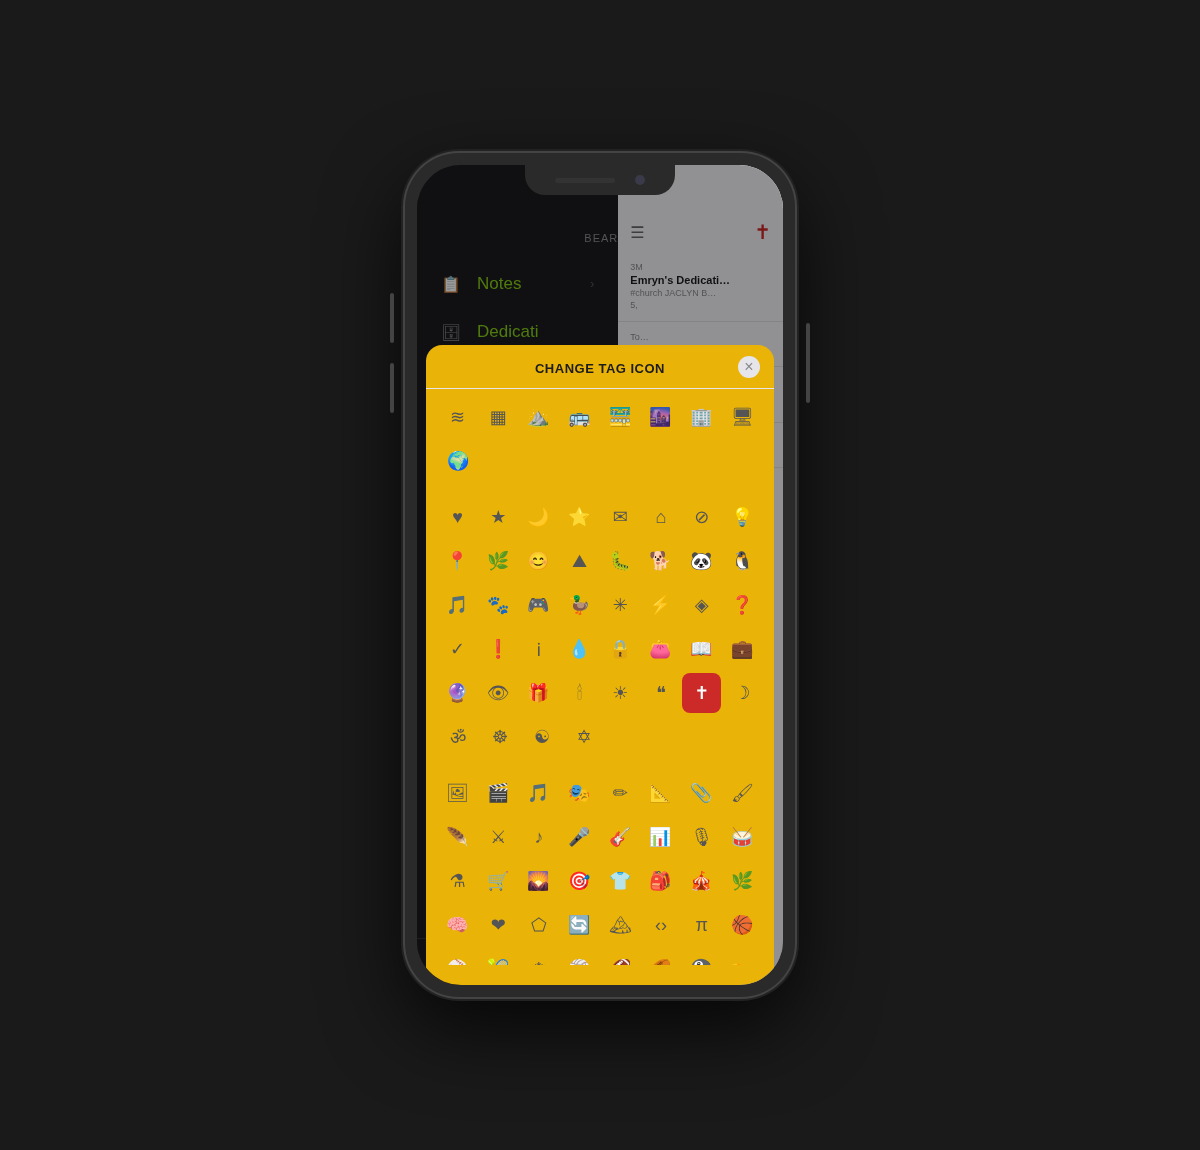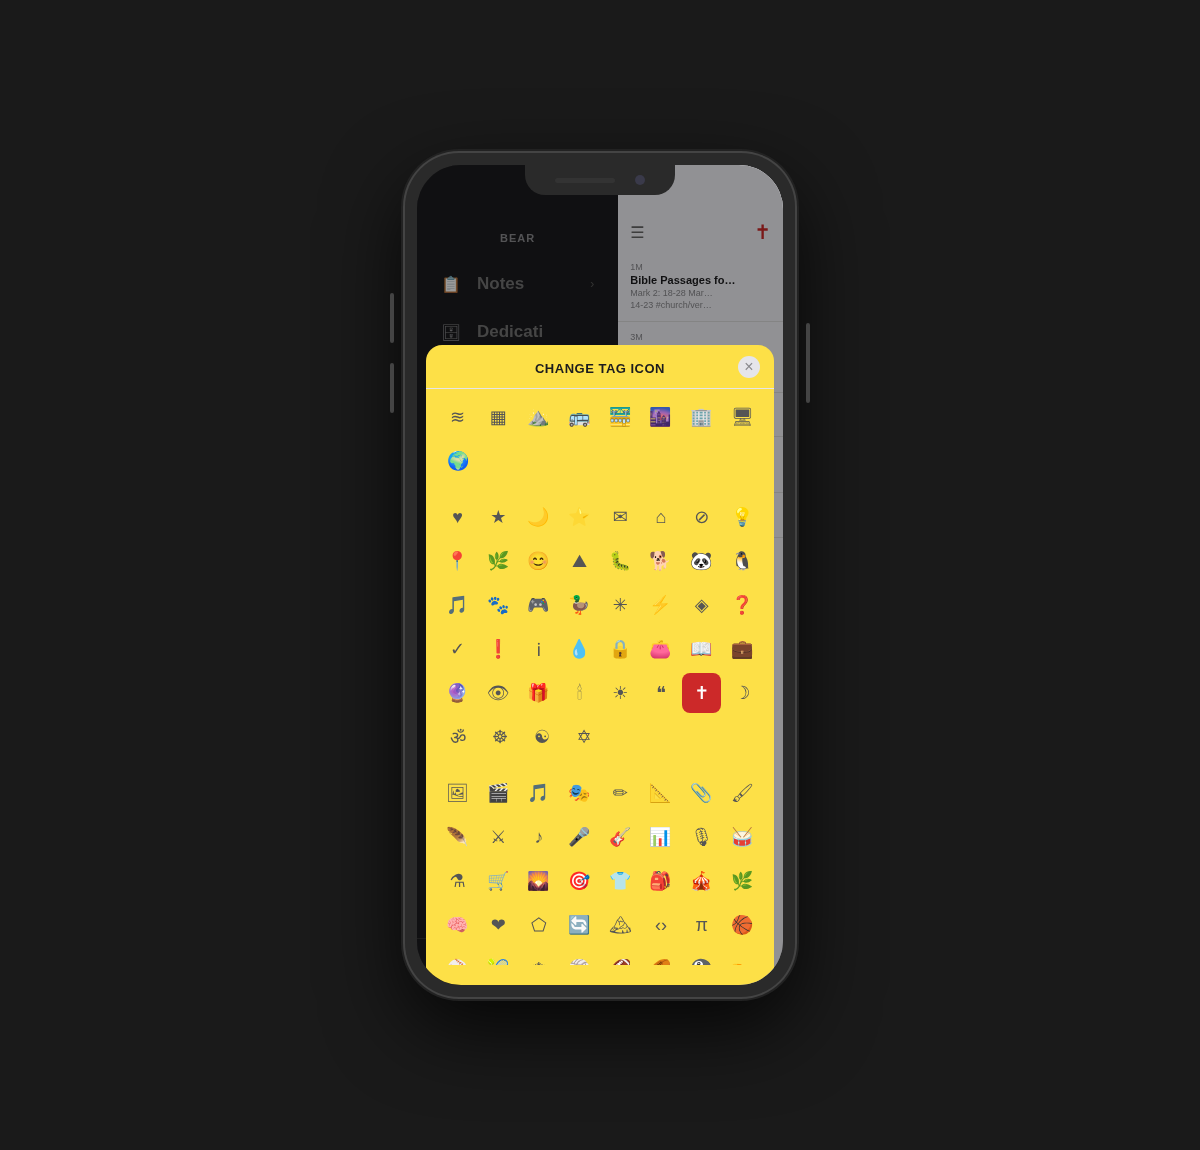--- a/index.html
+++ b/index.html
@@ -109,42 +109,42 @@
       height: 100%;
       background: #1c1c1e;
       display: flex;
       flex-direction: column;
       padding-top: 55px;
     }
 
     .sidebar-title {
       color: #8a8a8e;
       font-size: 11px;
-      font-weight: 700;
+      font-weight: 400;
       letter-spacing: 1px;
-      text-align: center;
+      text-align: right;
       padding: 12px 0 16px;
     }
 
     .sidebar-item {
       display: flex;
       align-items: center;
       padding: 14px 24px;
       position: relative;
     }
     .sidebar-item-icon {
       color: #8a8a8e;
       font-size: 16px;
       width: 24px;
       margin-right: 12px;
     }
     .sidebar-item-label {
-      color: #737373;
+      color: #84cc16;
       font-size: 17px;
-      font-weight: 700;
+      font-weight: 400;
       flex: 1;
     }
     .sidebar-item-arrow {
       color: #555;
       font-size: 12px;
     }
 
     
     .notes-panel {
       width: 45%;
@@ -223,21 +223,21 @@
       height: 100%;
       background: rgba(0,0,0,0.4);
       display: flex;
       align-items: flex-end;
       justify-content: center;
       z-index: 50;
     }
 
     .modal-sheet {
       width: 95%;
-      background: #fde047;
+      background: #eab308;
       border-radius: 16px 16px 0 0;
       margin-bottom: 0;
       padding: 0 0 20px;
       max-height: 78%;
       overflow: hidden;
       display: flex;
       flex-direction: column;
     }
 
     .modal-header {
@@ -364,25 +364,20 @@
           <div class="bottom-tag-label">personal</div>
         </div>
       </div>
 
       <div class="notes-panel">
         <div class="notes-header">
           <div class="notes-header-icon">☰</div>
           <div class="notes-header-add">✝</div>
         </div>
 
-        <div class="note-item">
-          <div class="note-date">1M</div>
-          <div class="note-title">Bible Passages fo…</div>
-          <div class="note-preview">Mark 2: 18-28 Mar…<br>14-23 #church/ver…</div>
-        </div>
 
         <div class="note-item">
           <div class="note-date">3M</div>
           <div class="note-title">Emryn's Dedicati…</div>
           <div class="note-preview">#church JACLYN B…<br>5,</div>
         </div>
 
         <div class="note-item">
           <div class="note-preview">To…<br>it is…</div>
         </div>

